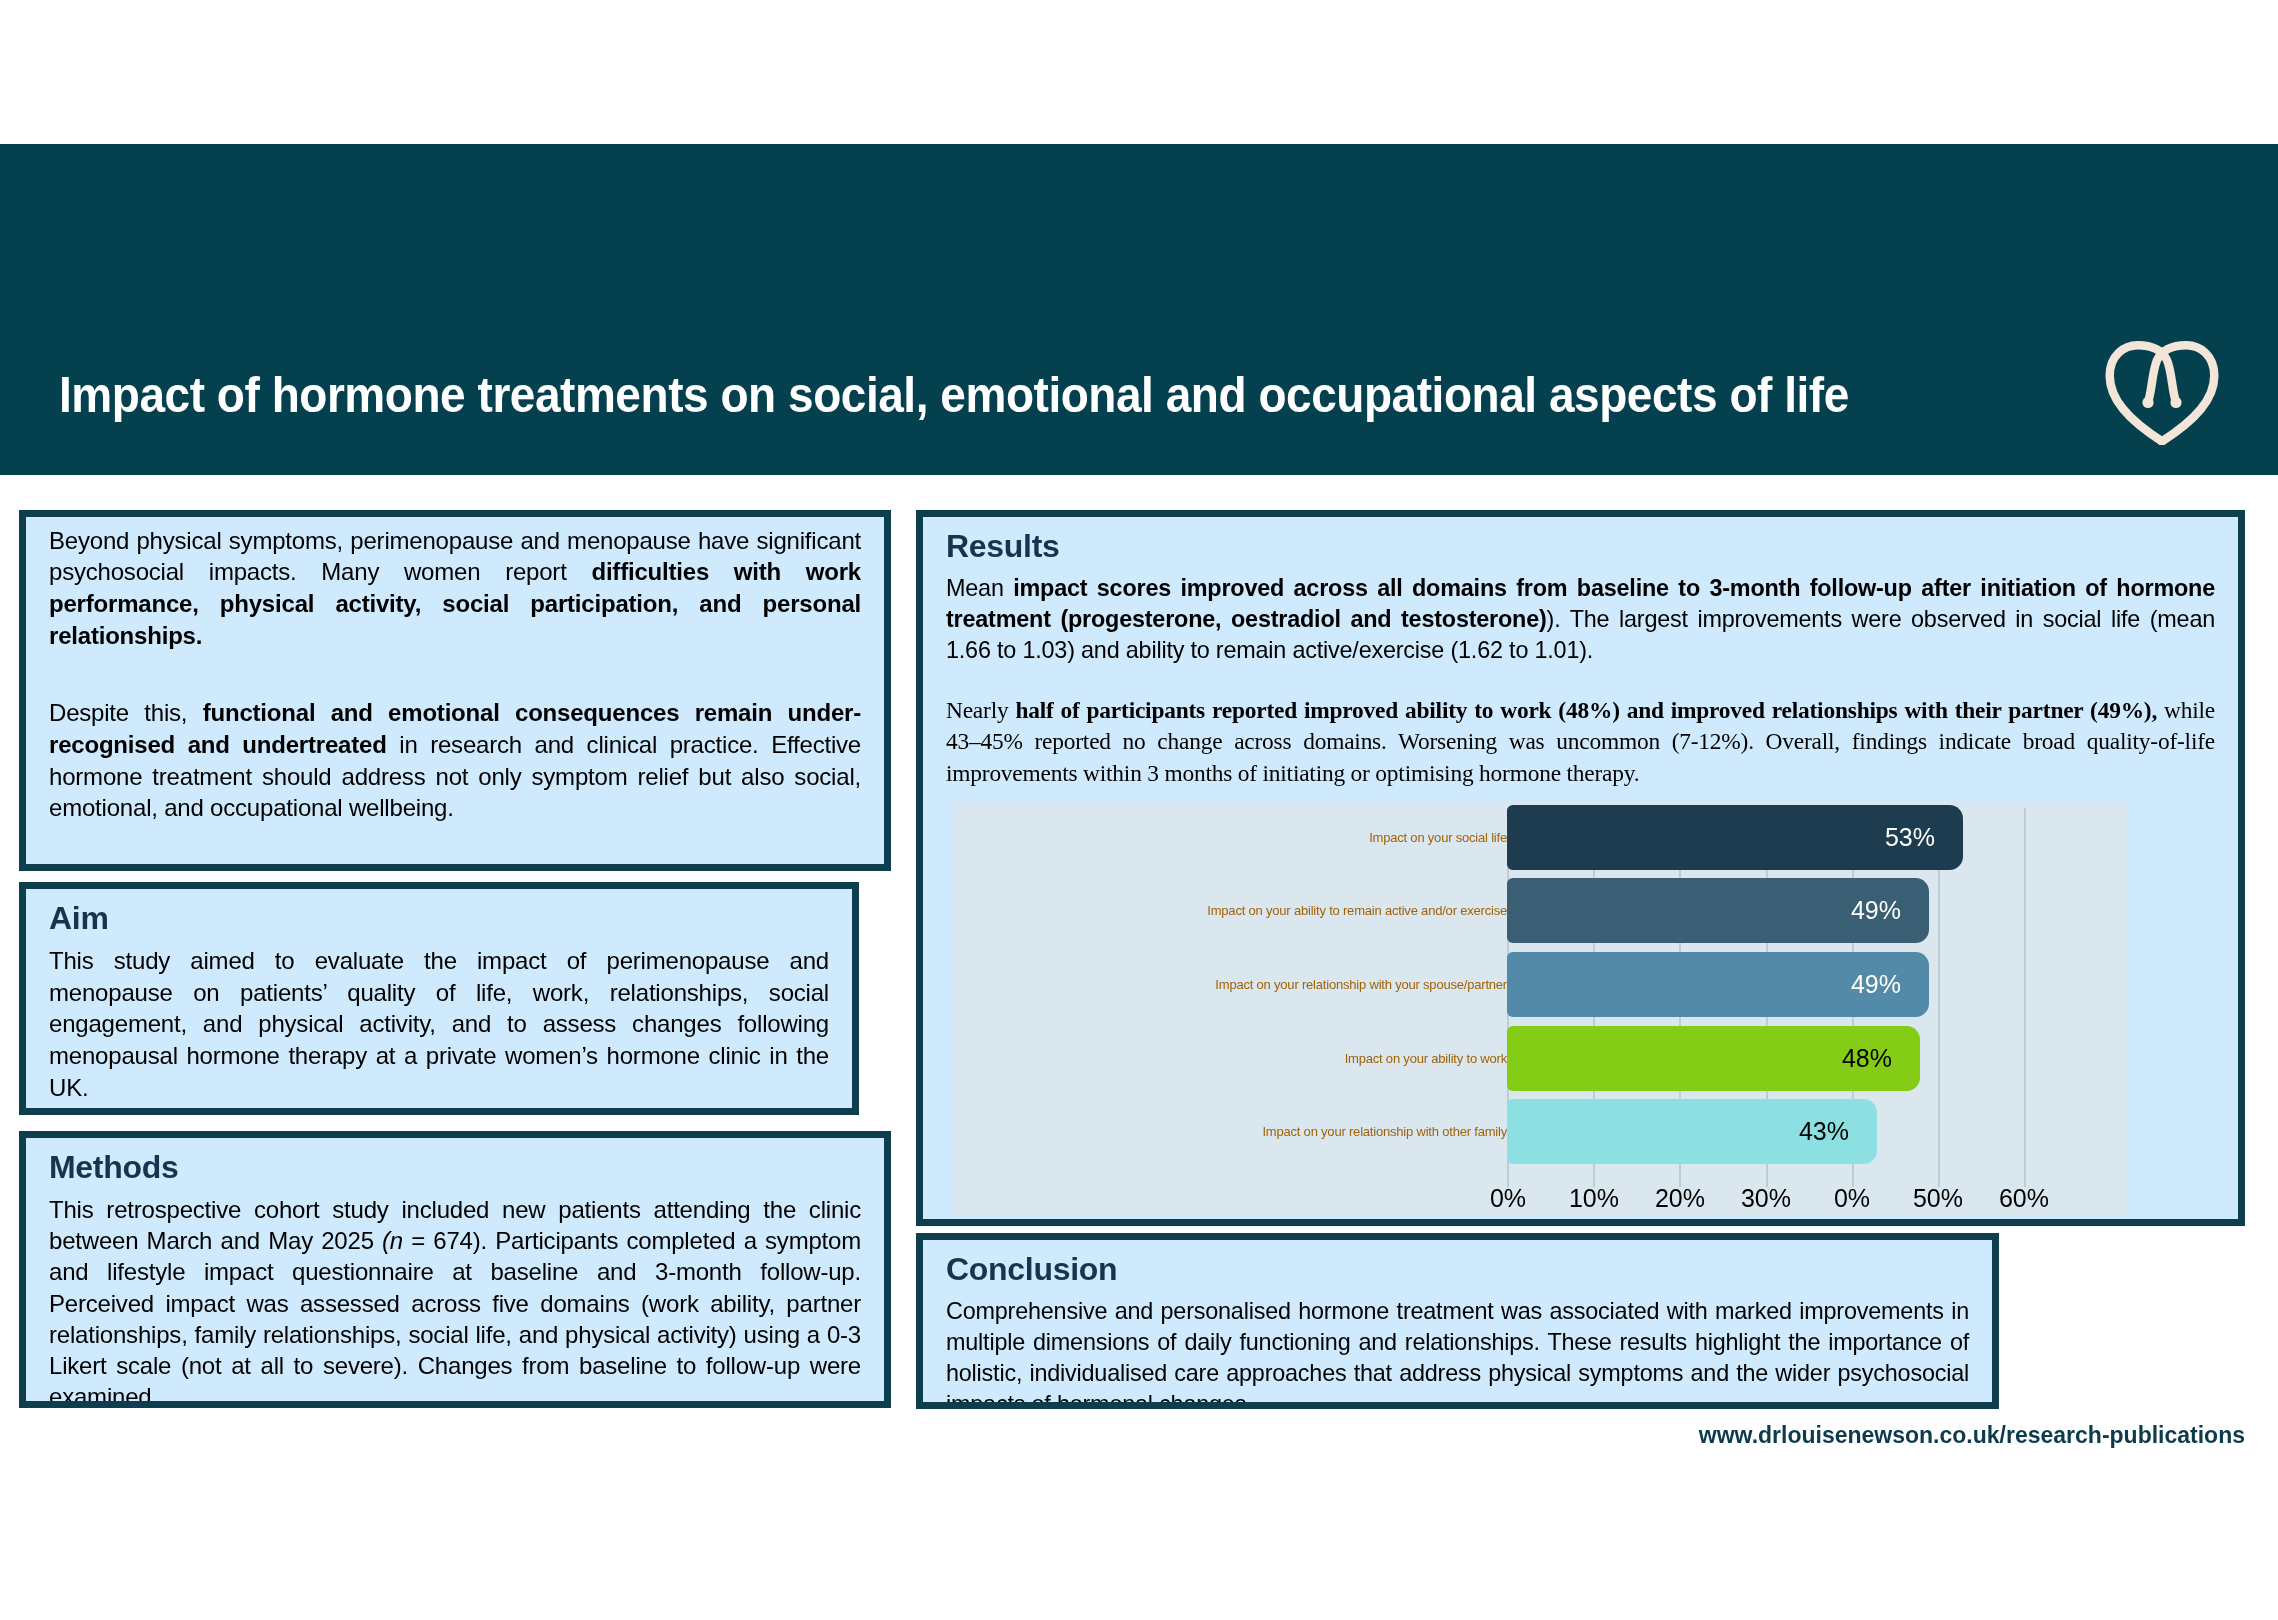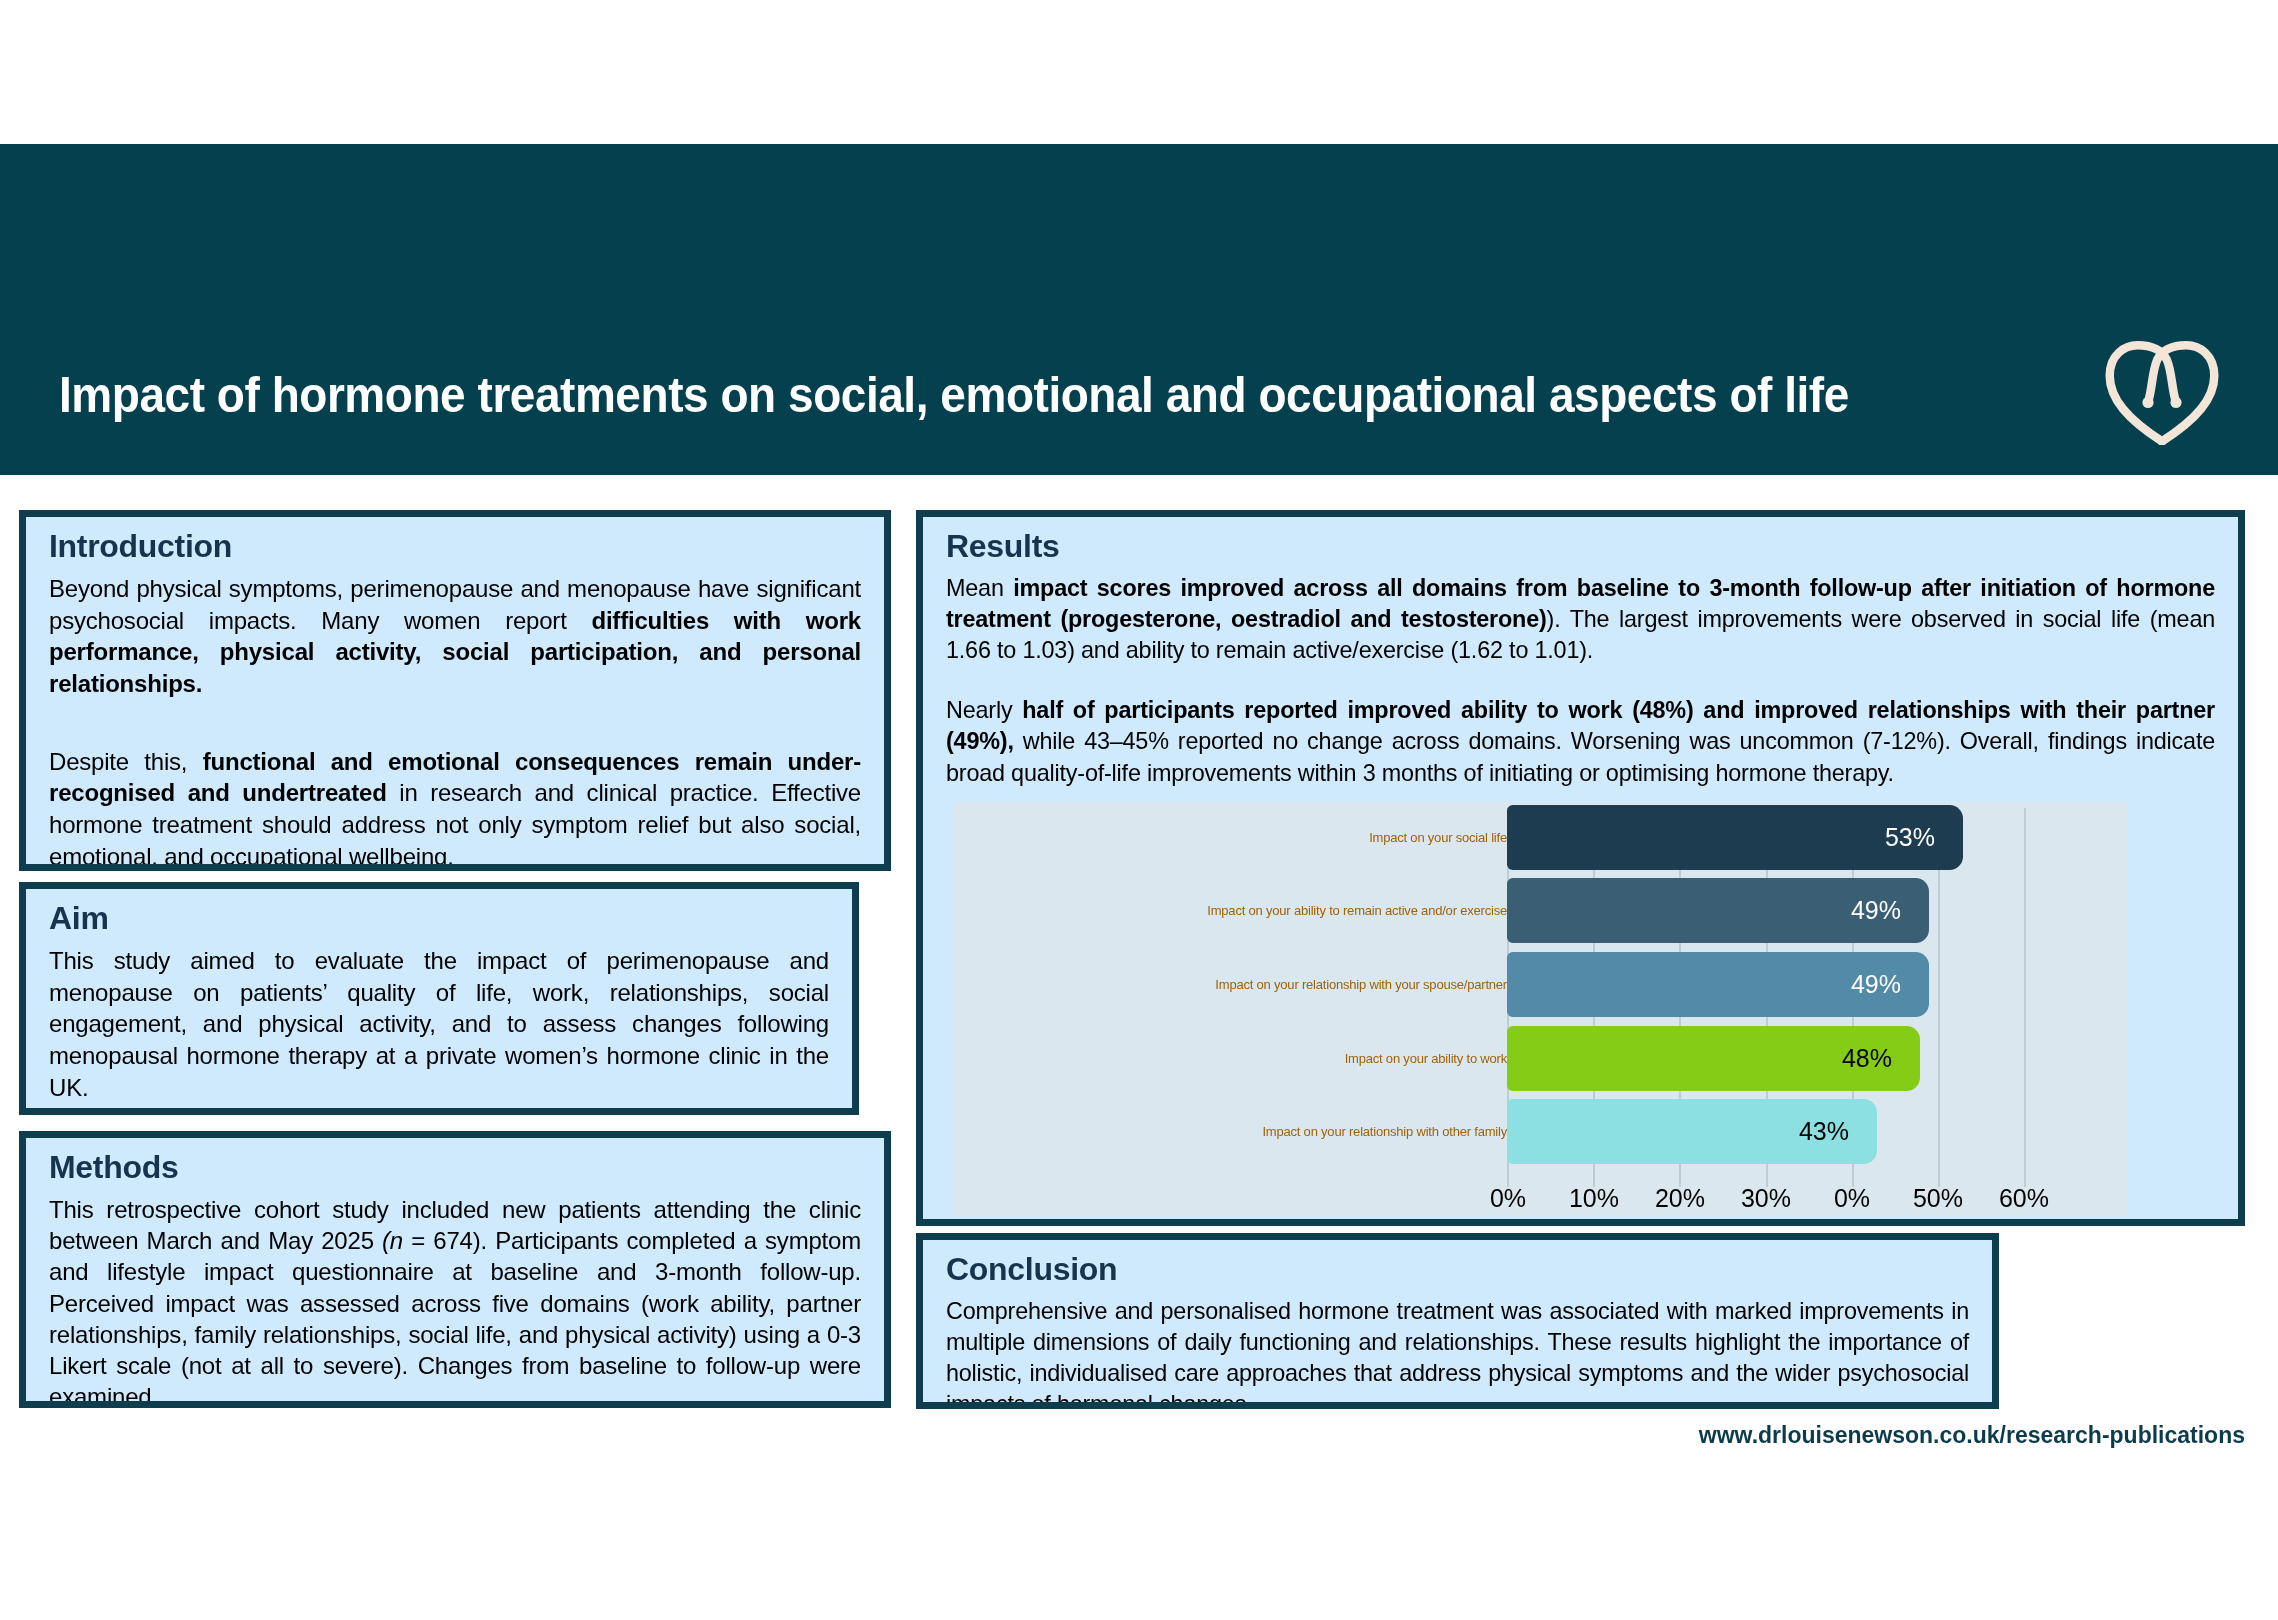--- a/index.html
+++ b/index.html
@@ -24,21 +24,21 @@
   #intro{left:19px;top:510px;width:872px;height:361px;}
   #aim{left:19px;top:882px;width:840px;height:233px;}
   #methods{left:19px;top:1131px;width:872px;height:277px;}
   #results{left:916px;top:510px;width:1329px;height:716px;}
   #conclusion{left:916px;top:1233px;width:1083px;height:176px;}
   .panel h2{font-size:32px;color:#17344e;margin:3.8px 0 7.6px 0;letter-spacing:-0.3px;}
   .panel p{font-size:24px;line-height:1.32;text-align:justify;margin:0;letter-spacing:-0.2px;}
   #methods p{line-height:1.30;}
   #results p,#conclusion p{font-size:23.4px;line-height:1.33;}
   .gap{margin-top:46px !important;}
-  .gap-sm{margin-top:29px !important;}
+  .gap-sm{margin-top:29px !important;font-family:Liberation Serif, serif;}
   
   .chart{
     position:absolute;left:30px;top:285px;width:1174px;height:413px;background:#dbe7ee;
   }
   .gridline{position:absolute;top:5.7px;height:379px;width:1.9px;background:#bdccd6;}
   .xtick{position:absolute;top:382px;width:96px;text-align:center;font-size:25px;color:#000;}
   .bar-row{position:absolute;left:0;width:100%;height:65px;}
   .cat-label{
     position:absolute;left:14px;top:0;width:540px;height:65px;display:flex;align-items:center;
     justify-content:flex-end;font-size:13px;color:#a16207;white-space:nowrap;letter-spacing:-0.2px;
@@ -66,21 +66,20 @@
     <g fill="none" stroke="#f3e5d7" stroke-width="7" stroke-linecap="round">
       <path d="M50,85 C22,67 7,50 7,31 C7,14 19,6 30,6 C42,6 50,10 54,18 C58,27 58,41 61,51"></path>
       <path d="M50,85 C78,67 93,50 93,31 C93,14 81,6 70,6 C58,6 50,10 46,18 C42,27 42,41 39,51"></path>
     </g>
     <circle cx="61.5" cy="53" r="4.6" fill="#f3e5d7"></circle>
     <circle cx="38.5" cy="53" r="4.6" fill="#f3e5d7"></circle>
   </svg>
 </div>
 
 <div id="intro" class="panel">
-  <h2>Introduction</h2>
   <p><span>Beyond physical symptoms, perimenopause and menopause have significant psychosocial impacts. Many women report </span><span style="font-weight: bold;">difficulties with work performance, physical activity, social participation, and personal relationships.</span></p>
   <p class="gap"><span>Despite this, </span><span style="font-weight: bold;">functional and emotional consequences remain under-recognised and undertreated</span><span> in research and clinical practice. Effective hormone treatment should address not only symptom relief but also social, emotional, and occupational wellbeing.</span></p>
 </div>
 
 <div id="aim" class="panel">
   <h2>Aim</h2>
   <p><span>This study aimed to evaluate the impact of perimenopause and menopause on patients’ quality of life, work, relationships, social engagement, and physical activity, and to assess changes following menopausal hormone therapy at a private women’s hormone clinic in the UK.</span></p>
 </div>
 
 <div id="methods" class="panel">

